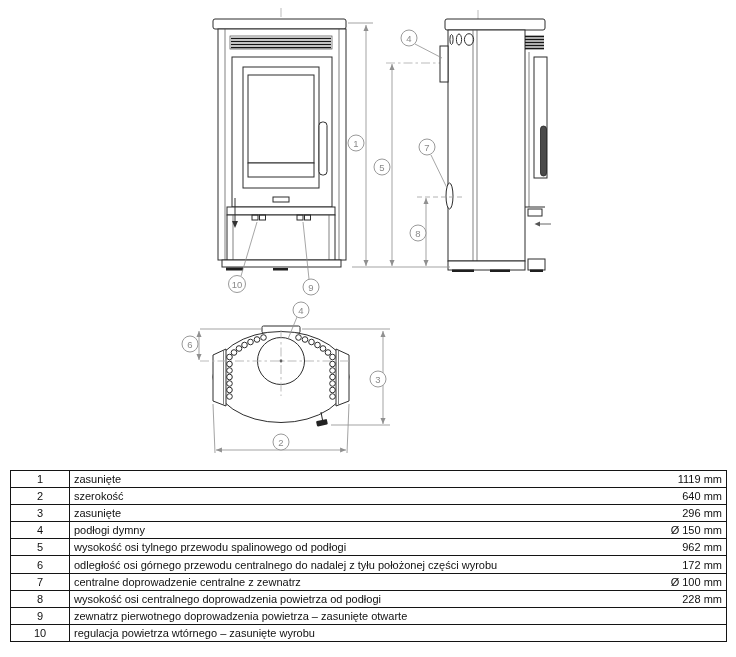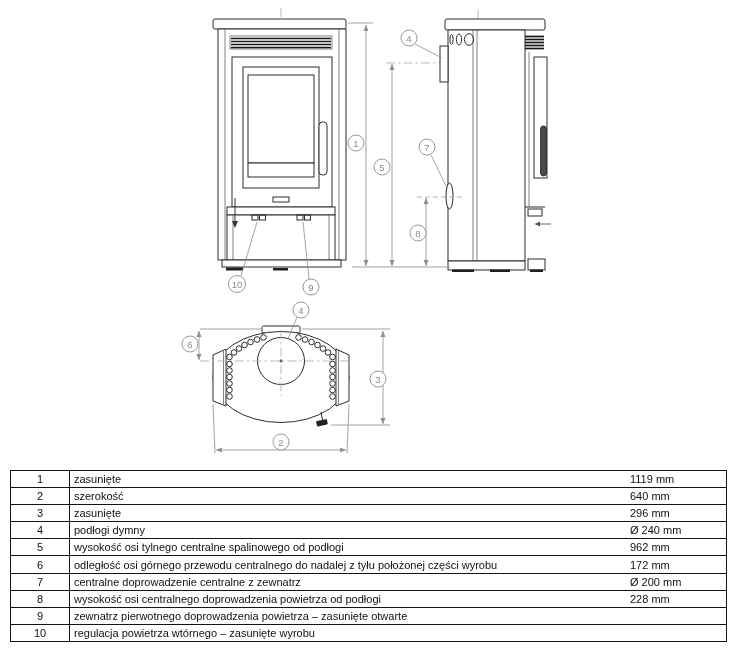--- a/index.html
+++ b/index.html
@@ -22,21 +22,21 @@
          font-family:"Liberation Sans",sans-serif;}
 
   
   .spec-table{position:absolute;left:10px;top:470px;width:717px;
               border-collapse:collapse;table-layout:fixed;}
   .spec-table td{border:1.4px solid #141414;height:16.1px;font-size:11px;
                  color:#101010;padding:0 4px;white-space:nowrap;overflow:hidden;
                  line-height:16px;}
   .c-no{width:50px;text-align:center;padding:0;}
   .c-name{border-right:none !important;}
-  .c-val{width:92px;border-left:none !important;}
+  .c-val{width:92px;border-left:none !important;text-align:right;}
 </style>
 </head>
 <body>
 
 <div class="page">
 
   <svg class="drawing" width="736" height="470" viewBox="0 0 736 470">
     <defs>
       <marker id="ar" viewBox="0 0 8 8" refX="7" refY="4" markerWidth="7.5" markerHeight="7.5" orient="auto-start-reverse">
         <path d="M0,1 L7,4 L0,7 z" fill="#909090"></path>
@@ -268,36 +268,36 @@
         <td class="c-val">640 mm</td>
       </tr>
       <tr>
         <td class="c-no">3</td>
         <td class="c-name">zasunięte</td>
         <td class="c-val">296 mm</td>
       </tr>
       <tr>
         <td class="c-no">4</td>
         <td class="c-name">podłogi dymny</td>
-        <td class="c-val">Ø 240 mm</td>
+        <td class="c-val">Ø 150 mm</td>
       </tr>
       <tr>
         <td class="c-no">5</td>
-        <td class="c-name">wysokość osi tylnego centralne spalinowego od podłogi</td>
+        <td class="c-name">wysokość osi tylnego przewodu spalinowego od podłogi</td>
         <td class="c-val">962 mm</td>
       </tr>
       <tr>
         <td class="c-no">6</td>
         <td class="c-name">odległość osi górnego przewodu centralnego do nadalej z tyłu położonej części wyrobu</td>
         <td class="c-val">172 mm</td>
       </tr>
       <tr>
         <td class="c-no">7</td>
         <td class="c-name">centralne doprowadzenie centralne z zewnatrz</td>
-        <td class="c-val">Ø 200 mm</td>
+        <td class="c-val">Ø 100 mm</td>
       </tr>
       <tr>
         <td class="c-no">8</td>
         <td class="c-name">wysokość osi centralnego doprowadzenia powietrza od podłogi</td>
         <td class="c-val">228 mm</td>
       </tr>
       <tr>
         <td class="c-no">9</td>
         <td class="c-name">zewnatrz pierwotnego doprowadzenia powietrza – zasunięte otwarte</td>
         <td class="c-val"></td>

